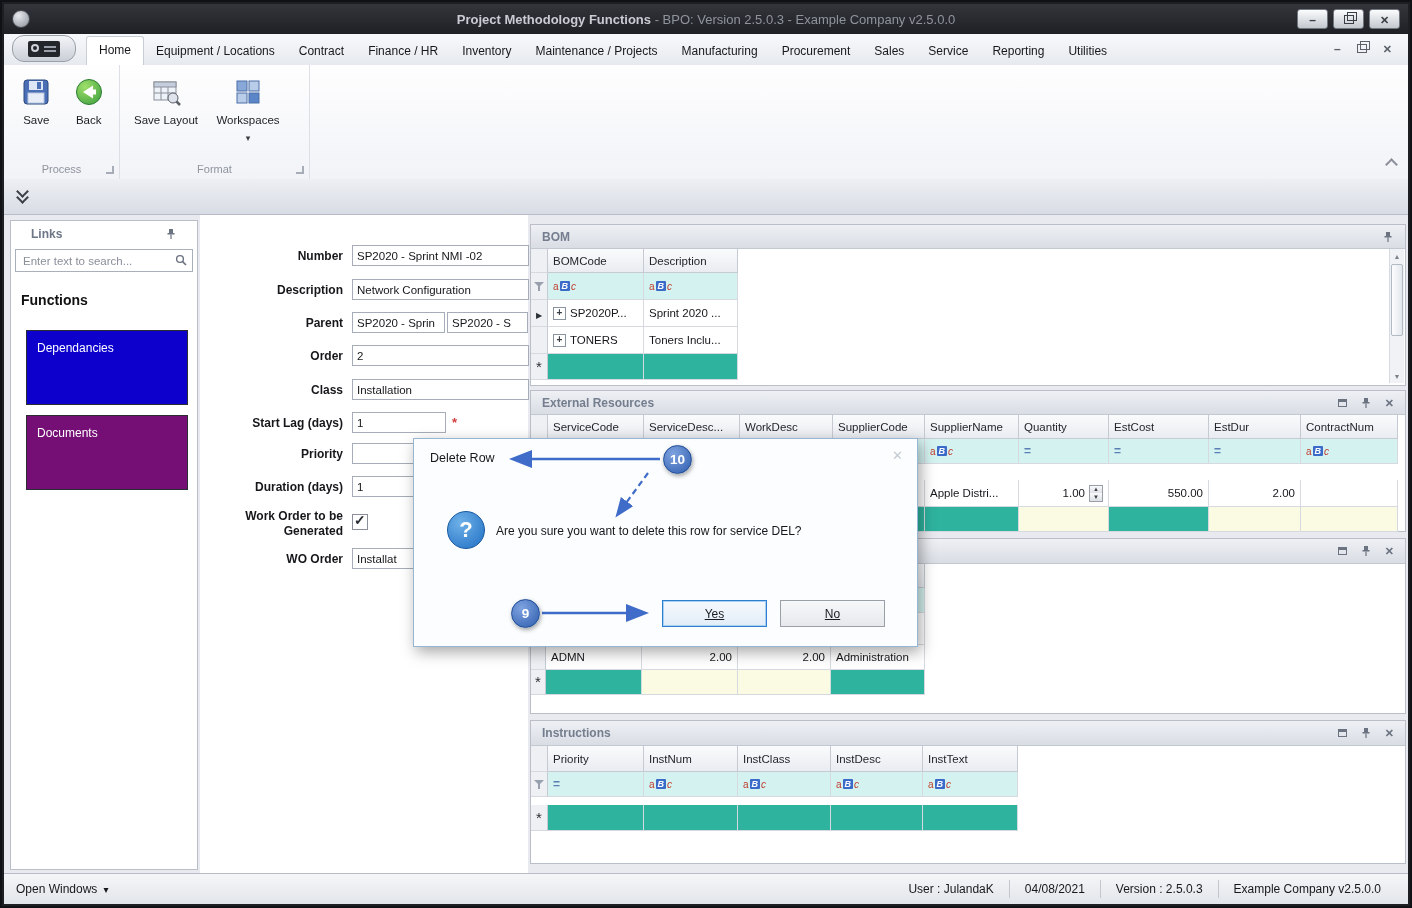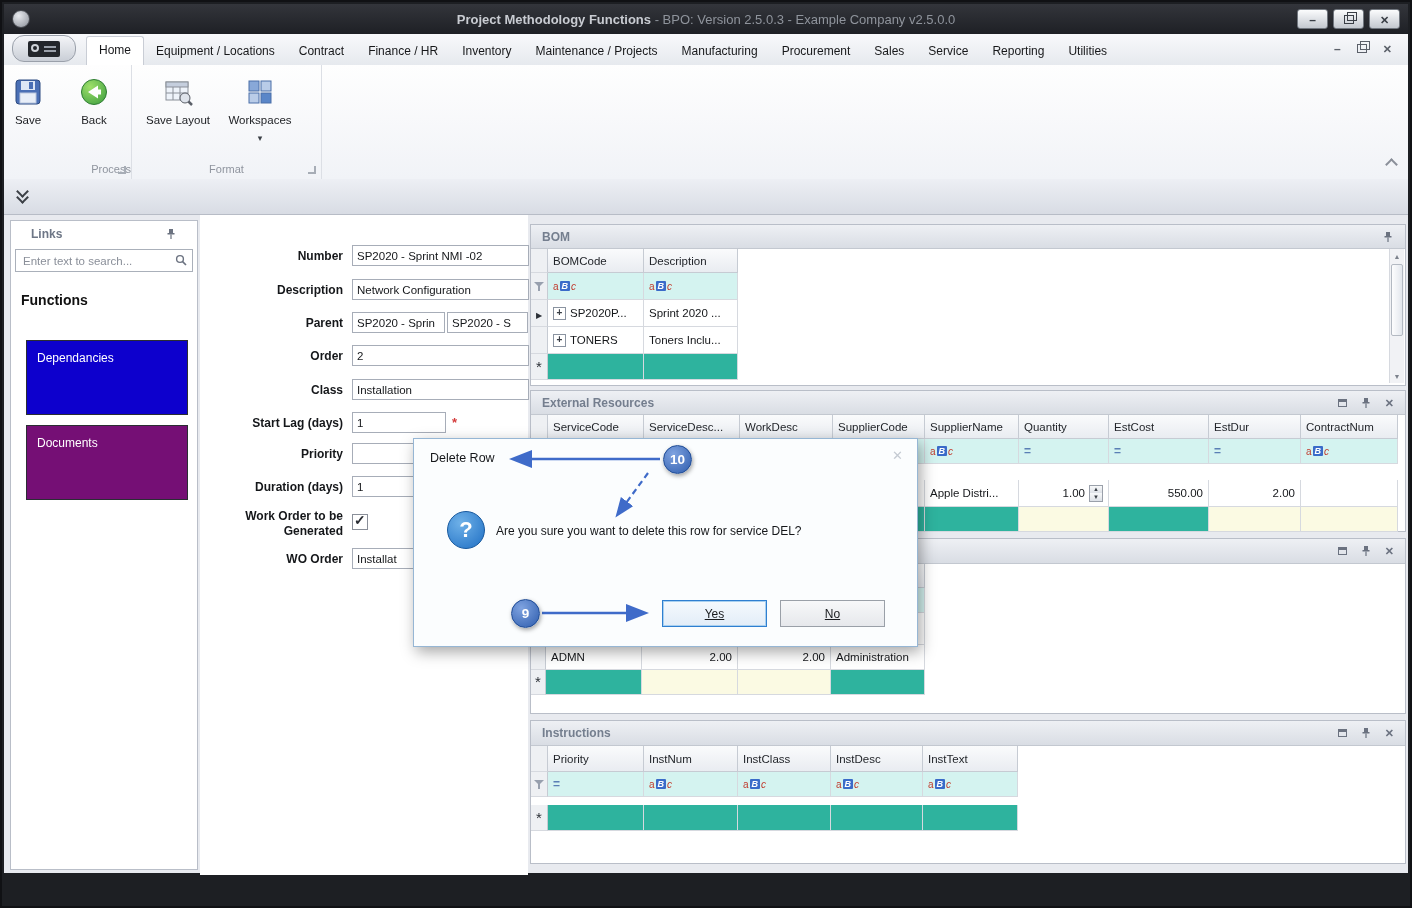--- a/index.html
+++ b/index.html
@@ -51,21 +51,21 @@
 
   
   .links-panel{position:absolute;left:8px;top:218px;width:188px;height:650px;background:#fff;border:1px solid #b9bec8;box-sizing:border-box;}
   .lp-head{height:26px;display:flex;align-items:center;padding:0 20px;color:#6d7686;font-weight:bold;font-size:12px;}
   .lp-head .picons{margin-left:auto;}
   .searchbox{margin:2px 4px;height:21px;border:1px solid #aab0ba;display:flex;align-items:center;padding:0 5px;}
   .searchbox input{border:none;outline:none;flex:1;font-size:11.5px;font-family:inherit;color:#3a3f46;min-width:0;background:transparent;}
   .searchbox input::placeholder{color:#8a8f99;}
   .lp-funcs{font-size:14px;font-weight:bold;color:#111;padding:18px 8px 0 10px;}
   .funcbtn{width:162px;margin-left:15px;height:75px;color:#fff;font-size:12px;padding:10px 0 0 10px;box-sizing:border-box;border:1px solid #2a2d33;cursor:default;}
-  .funcbtn.dep{background:#0d00cd;margin-top:32px;}
+  .funcbtn.dep{background:#0d00cd;margin-top:22px;}
   .funcbtn.doc{background:#750f75;margin-top:10px;}
 
   
   .form-area{position:absolute;left:198px;top:213px;width:328px;height:660px;background:#fff;}
   .frow{position:absolute;left:0;display:flex;align-items:center;}
   .flabel{width:143px;text-align:right;font-weight:bold;font-size:12px;color:#15171a;margin-right:9px;flex:none;}
   .finput{height:21px;border:1px solid #a7adb8;font-size:11.5px;padding:0 4px;font-family:inherit;box-sizing:border-box;color:#15171a;}
   .w-lg{width:177px;}
   .w-sm{width:94px;}
   .w-p1{width:93px;margin-right:2px;}
@@ -187,21 +187,21 @@
       <span class="mdib">
           <span class="g-restore"></span>
         </span>
       <span class="mdib">
           <span class="g-x"></span>
         </span>
     </div>
   </div>
 
   <div class="ribbon">
-    <div class="rgroup" style="width:128px;align-items:flex-end;">
+    <div class="rgroup" style="width:116px;">
       <div class="rbtns">
         <div class="rbtn">
           <span>
             <svg width="30" height="30" viewBox="0 0 30 30">
               <rect x="3" y="3" width="24" height="24" rx="3" fill="#4a6fb5" stroke="#2d4a80"></rect>
               <rect x="8" y="4" width="14" height="9" fill="#dce6f5"></rect>
               <rect x="16" y="5" width="4" height="7" fill="#4a6fb5"></rect>
               <rect x="7" y="16" width="16" height="10" fill="#e8eef8" stroke="#b9c6dd"></rect>
             </svg>
           </span>
@@ -661,20 +661,35 @@
           <span class="newrow-ic"></span>
         </div>
       <div class="gcell teal" style="width:96px;"></div>
       <div class="gcell teal" style="width:94px;"></div>
       <div class="gcell teal" style="width:93px;"></div>
       <div class="gcell teal" style="width:92px;"></div>
       <div class="gcell teal" style="width:95px;"></div>
     </div>
   </div>
 
+  <div class="statusbar">
+    <div class="sb-left">
+      <span>Open Windows</span>
+      <span class="sb-dd"></span>
+    </div>
+    <div class="sb-right">
+      <span class="sb-item">User : JulandaK</span>
+      <span class="sb-sep"></span>
+      <span class="sb-item">04/08/2021</span>
+      <span class="sb-sep"></span>
+      <span class="sb-item">Version : 2.5.0.3</span>
+      <span class="sb-sep"></span>
+      <span class="sb-item">Example Company v2.5.0.0</span>
+    </div>
+  </div>
 
   <div class="dialog">
     <div class="dlg-title">Delete Row</div>
     <span class="dlg-close"></span>
     <span class="qicon"></span>
     <span class="dlg-msg">Are you sure you want to delete this row for service DEL?</span>
     <button class="dlg-btn yes">Yes</button>
     <button class="dlg-btn no">No</button>
   </div>
 

